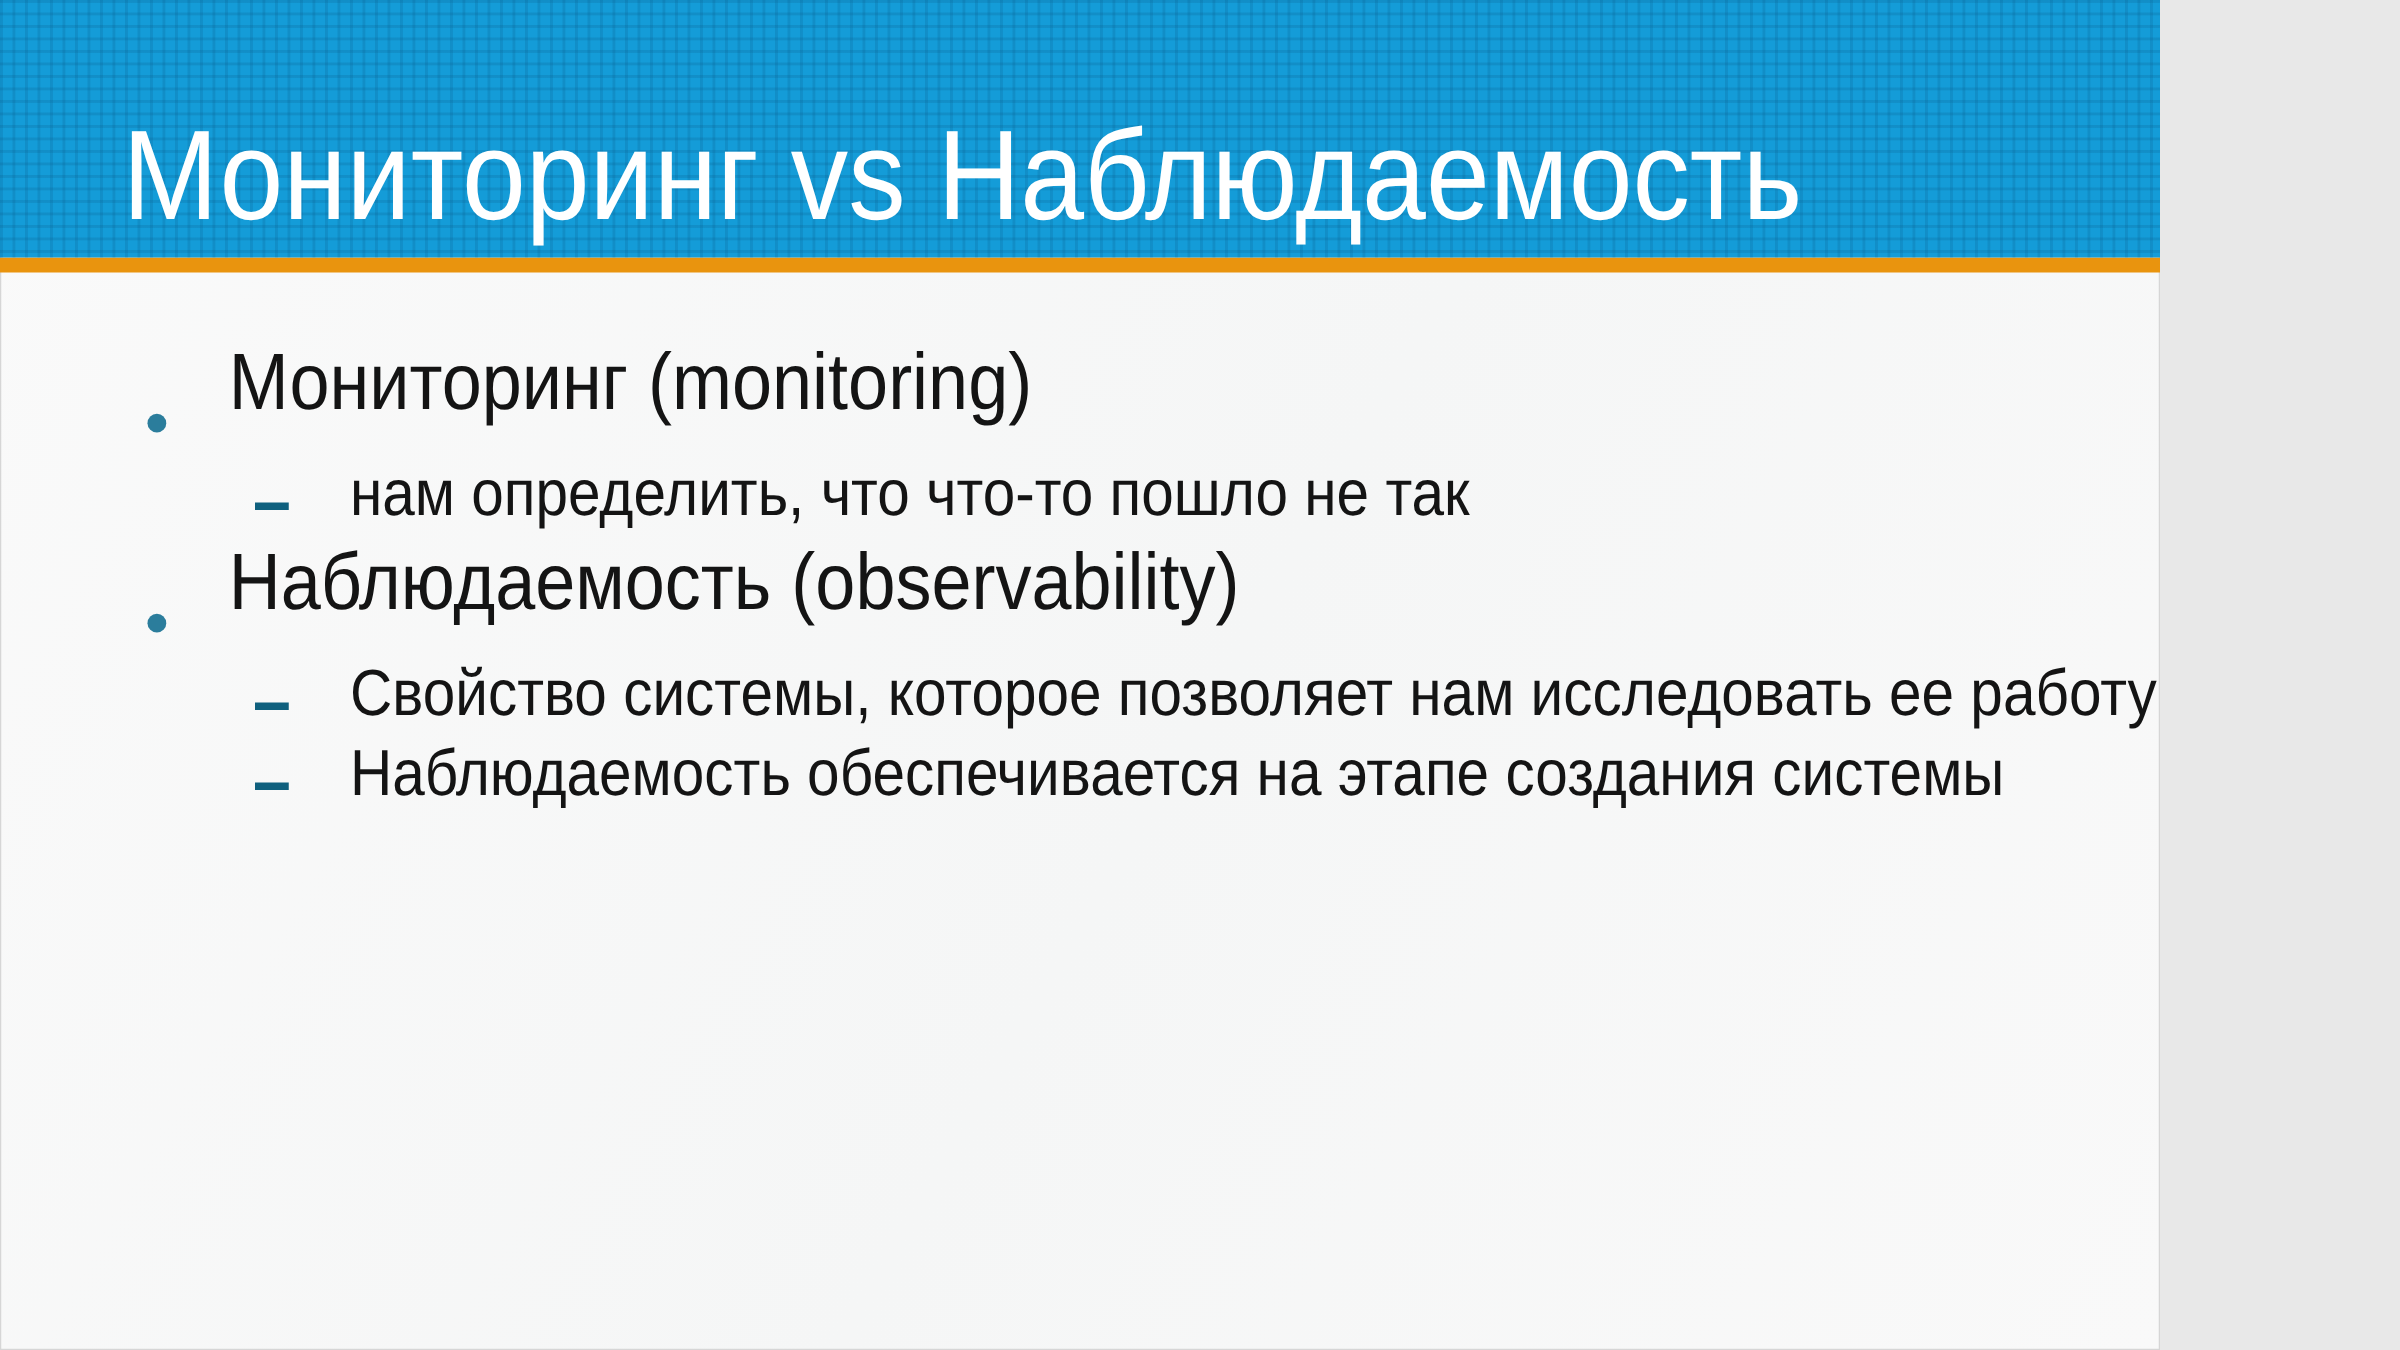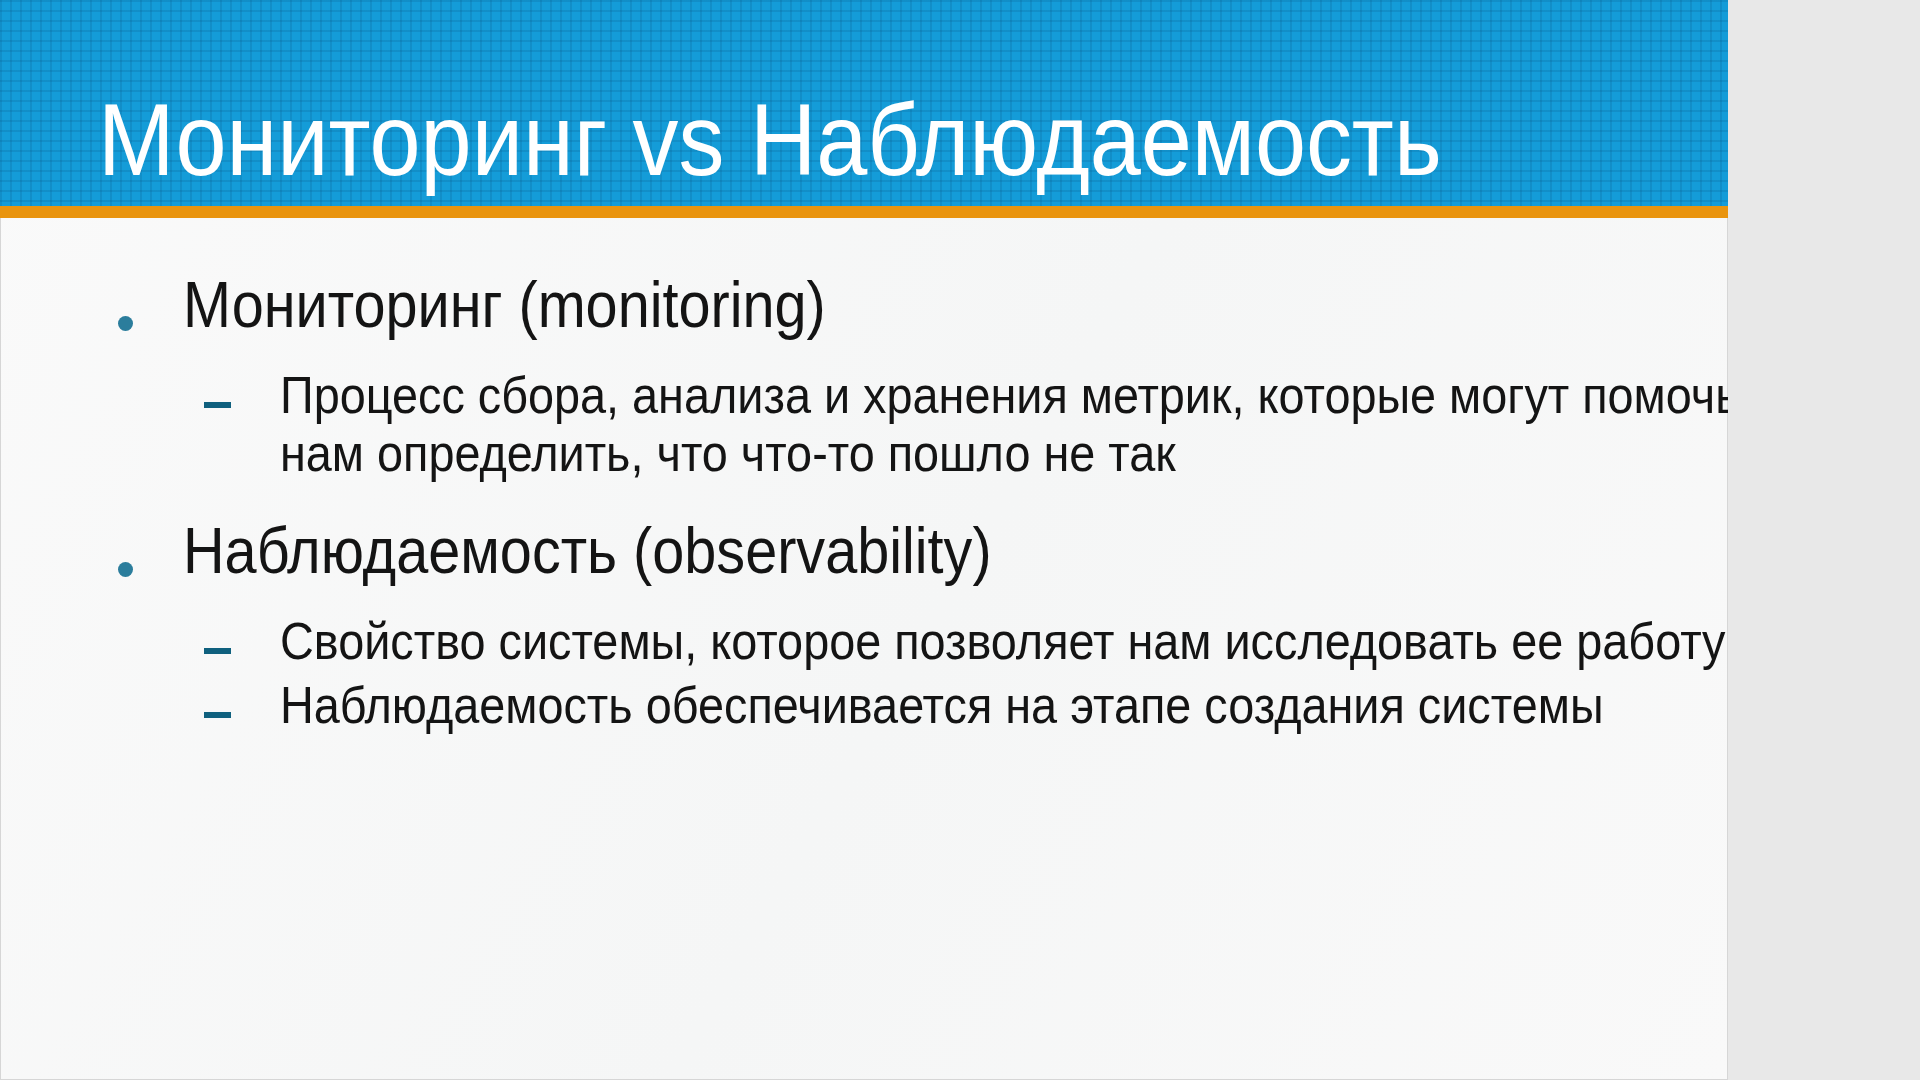--- a/index.html
+++ b/index.html
@@ -46,26 +46,26 @@
     transform: scaleX(0.9);
     transform-origin: 0 100%;
   }
   
   .body {
     padding-top: 46px;
     color: var(--text-color, #141414);
   }
   .l1 {
     display: flex;
-    align-items: center;
+    align-items: flex-end;
     padding-left: 118px;
     font-size: 64px;
     line-height: 82px;
   }
-  .l1 + .l1, .l2-group + .l1 { margin-top: 28px; }
+  .l1 + .l1, .l2-group + .l1 { }
   .l1 .marker1 {
     flex: 0 0 65px;
     display: block;
   }
   .dot {
     display: block;
     width: 15px;
     height: 15px;
     margin-top: 37px;
     border-radius: 50%;
@@ -118,21 +118,20 @@
         </span>
       <span class="tx">Мониторинг (monitoring)</span>
     </div>
 
     <div class="l2-group">
       <div class="l2">
         <span class="marker2">
             <span class="dash"></span>
           </span>
         <div class="sub-text">
-          <div class="line"><span class="tx">Процесс сбора, анализа и хранения метрик, которые могут помочь</span></div>
           <div class="line"><span class="tx">нам определить, что что-то пошло не так</span></div>
         </div>
       </div>
     </div>
 
     <div class="l1">
       <span class="marker1">
           <span class="dot"></span>
         </span>
       <span class="tx">Наблюдаемость (observability)</span>

